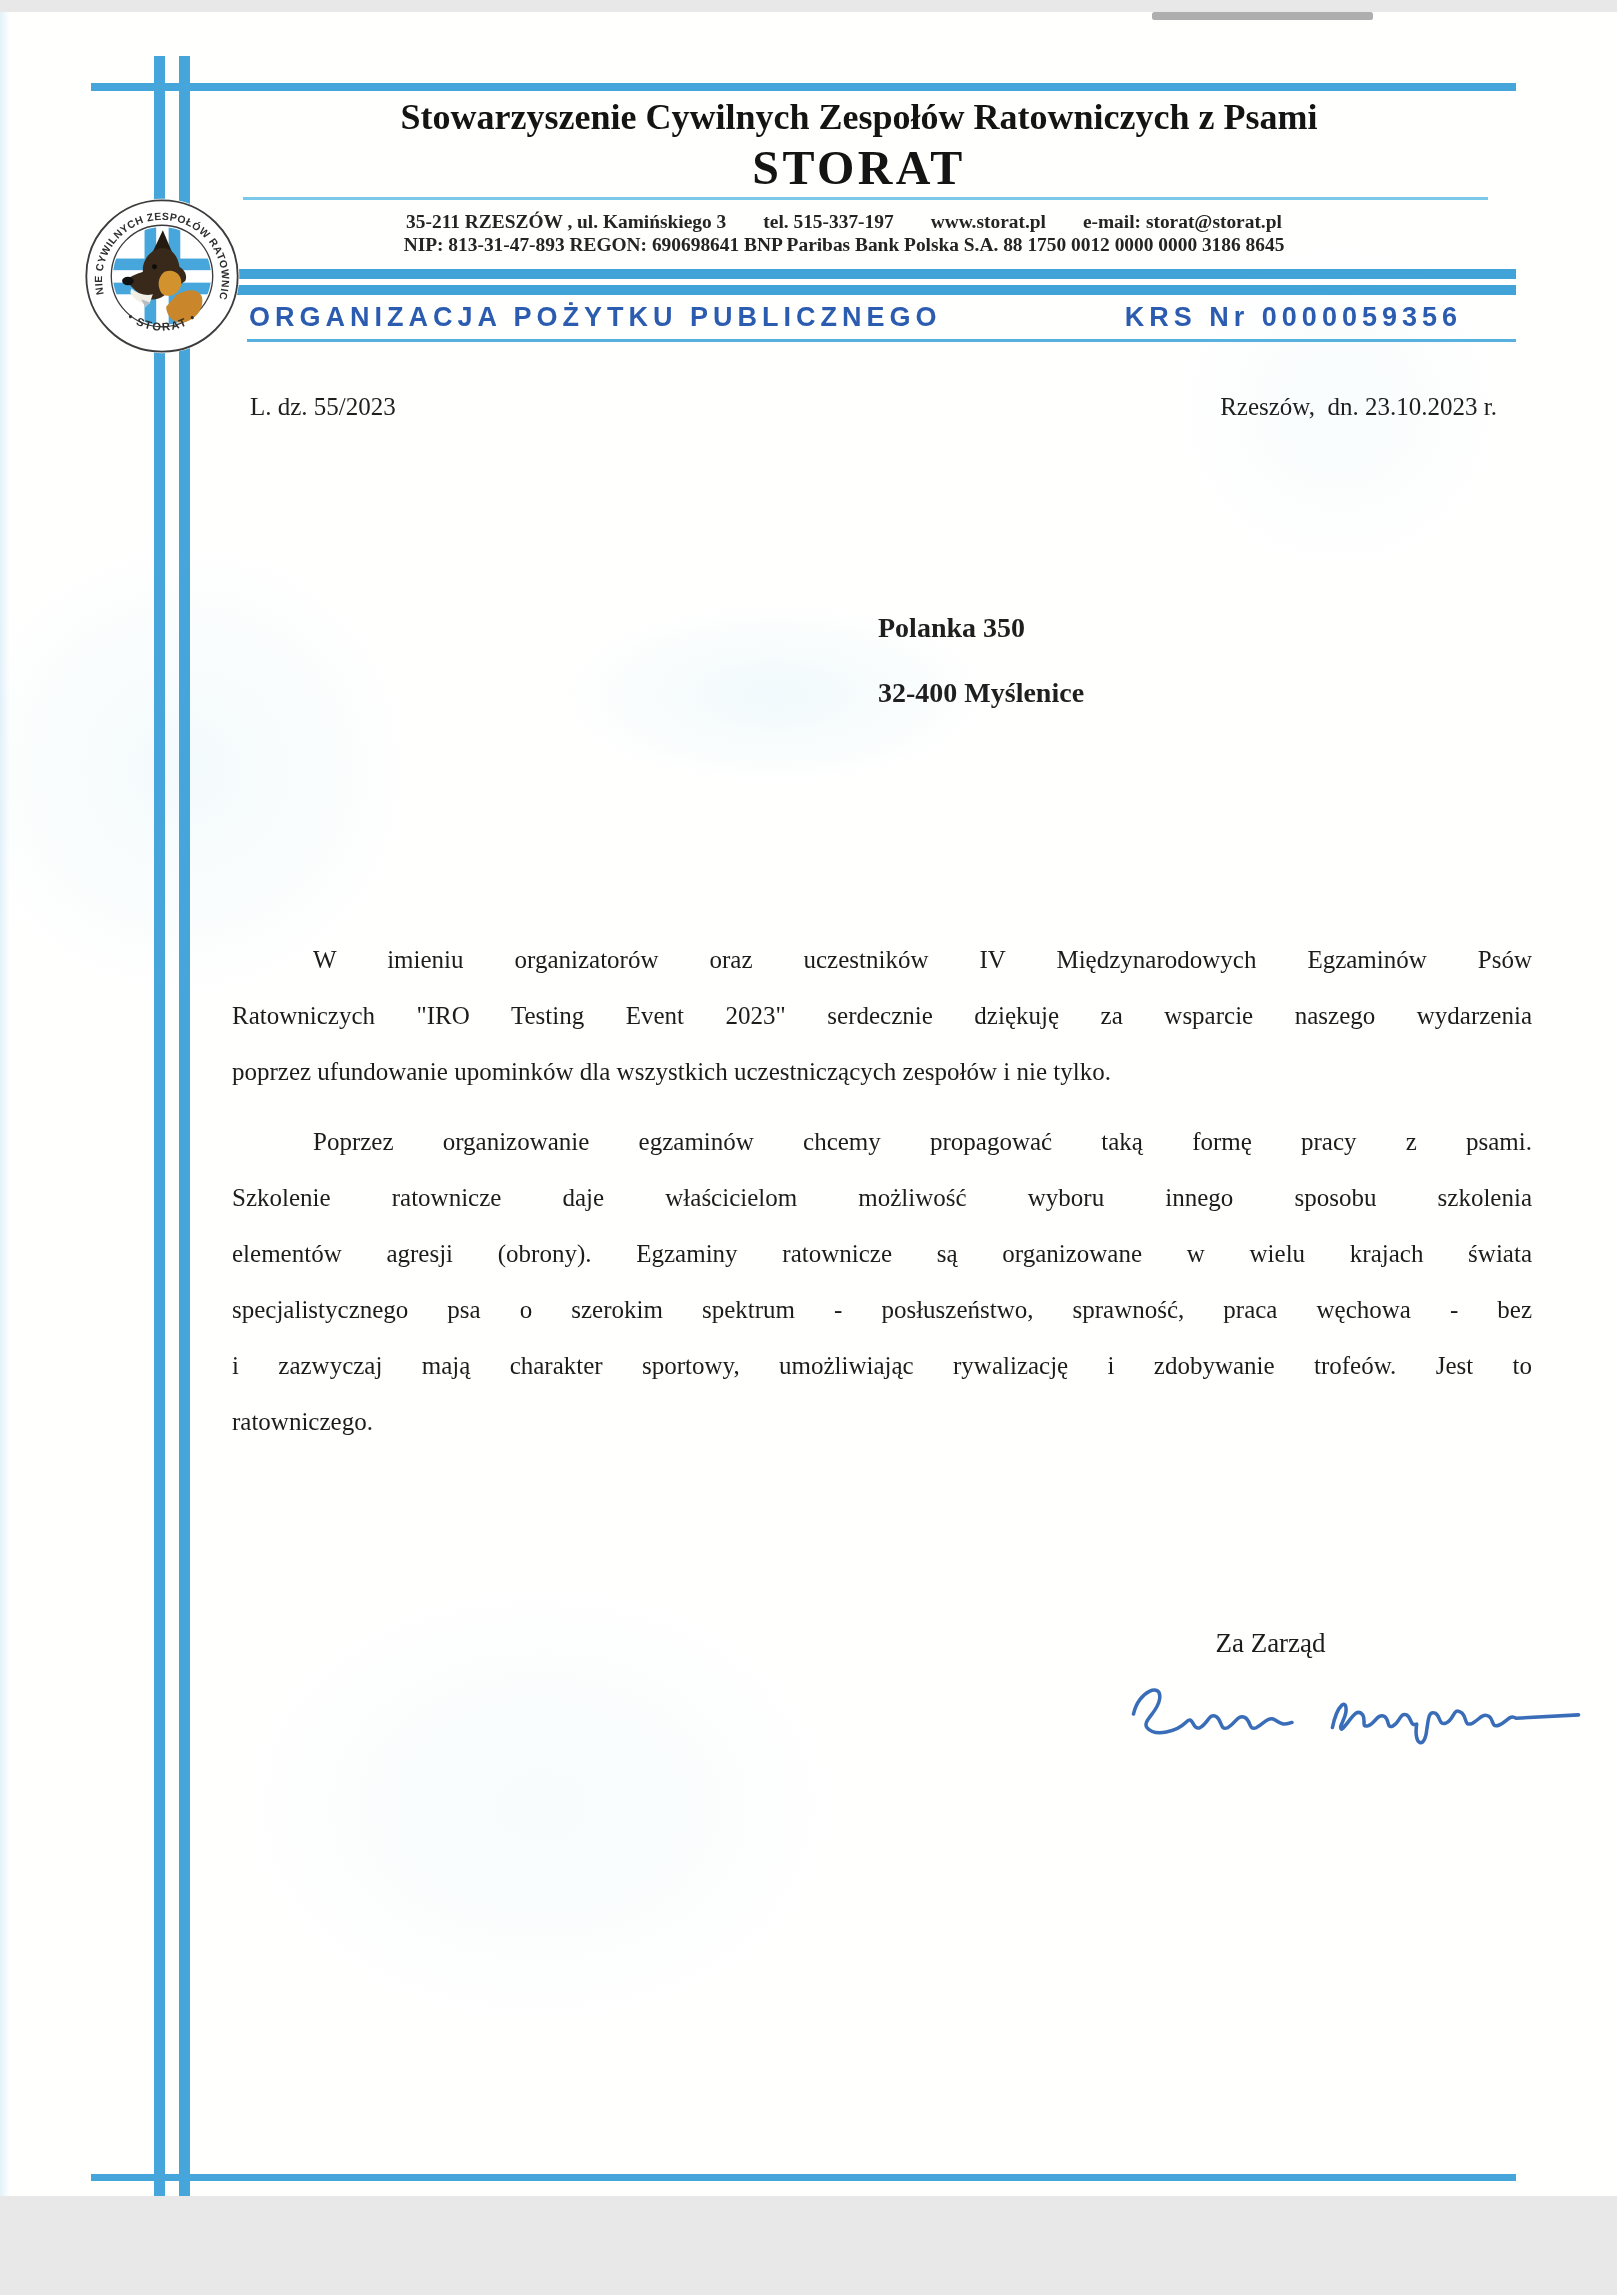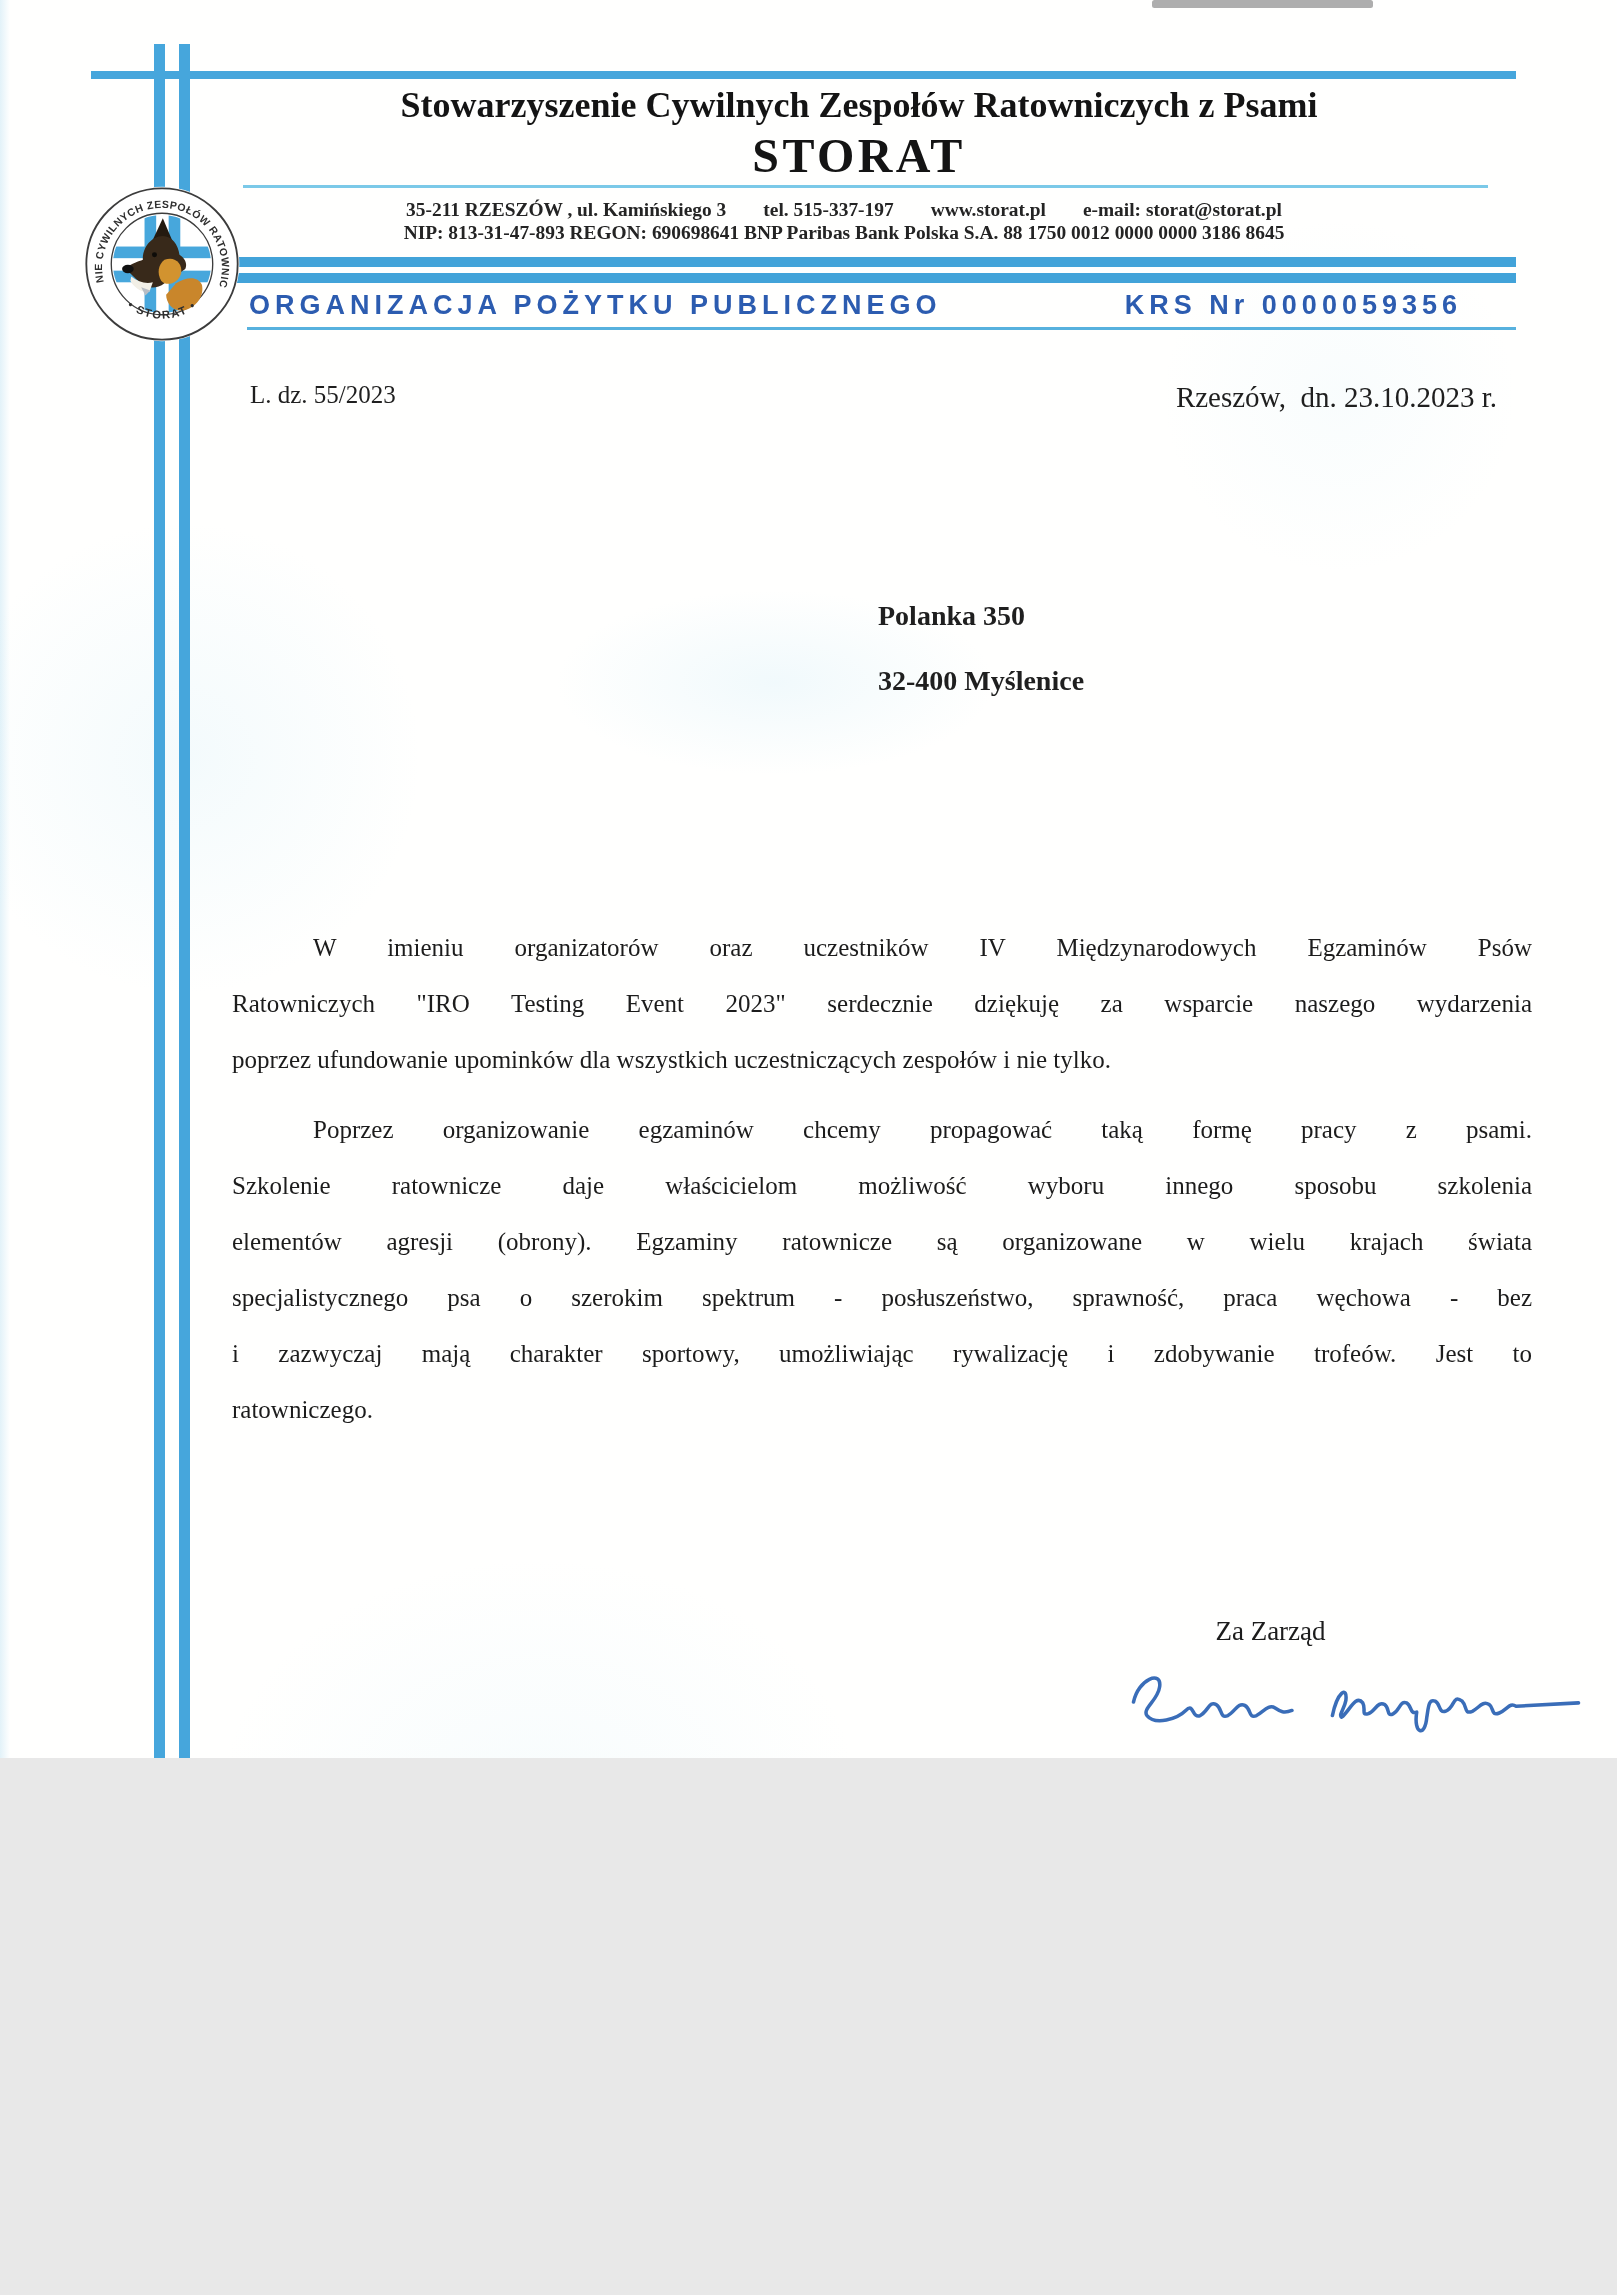--- a/index.html
+++ b/index.html
@@ -1,17 +1,17 @@
 <!DOCTYPE html>
 <html style="font-size:13.5px"><head>
 <meta charset="utf-8">
 <style>
   html,body{margin:0;padding:0;background:#e8e8e8;}
   .page{
-    position:relative;width:1617px;height:1758px;margin:0 auto;
+    position:relative;width:1617px;height:2184px;margin:12px auto;
     background:#fffffe;overflow:hidden;
     font-family:"Liberation Serif", serif;color:#1f1f1f;
   }
   
   .edge-band{position:absolute;left:0;top:0;width:10px;height:2295px;
     background:linear-gradient(90deg,#bfe2f2,#ffffff);opacity:.45;}
   .smudge-top{position:absolute;left:1152px;top:0;width:221px;height:7.6px;
     background:#6b6b6b;opacity:.55;border-radius:2.5px;}
   .blob{position:absolute;border-radius:50%;
     background:radial-gradient(closest-side,#bfe6f5,rgba(255,255,255,0));}
@@ -38,21 +38,21 @@
   .addr1{top:199px;}
   .addr2{position:absolute;left:172px;top:222px;width:1344px;text-align:center;
     font-size:19.4px;font-weight:700;color:#242424;white-space:nowrap;}
   .banner{position:absolute;left:249px;top:290px;width:1213px;display:flex;
     justify-content:space-between;font-family:"Liberation Sans",sans-serif;
     font-size:27px;font-weight:700;letter-spacing:5px;color:#2c5cb0;white-space:nowrap;}
   
   .logo{position:absolute;left:83px;top:185px;width:158px;height:158px;}
   
   .ref-no{position:absolute;left:250px;top:381px;font-size:25px;}
-  .place-date{position:absolute;right:120px;top:381px;font-size:29px;white-space:pre;}
+  .place-date{position:absolute;right:120px;top:381px;font-size:25px;white-space:pre;}
   
   .recipient{position:absolute;left:878px;top:600px;font-size:28px;font-weight:700;}
   .recipient div{height:65px;}
   
   .para{position:absolute;left:232px;width:1300px;font-size:25px;color:#1c1c1c;}
   .p1{top:922px;} .p2{top:1104px;}
   .bline{height:56px;line-height:51px;}
   .j{text-align:justify;text-align-last:justify;}
   .ind{text-indent:81px;}
   .plain{text-align:right;text-align-last:left;}

